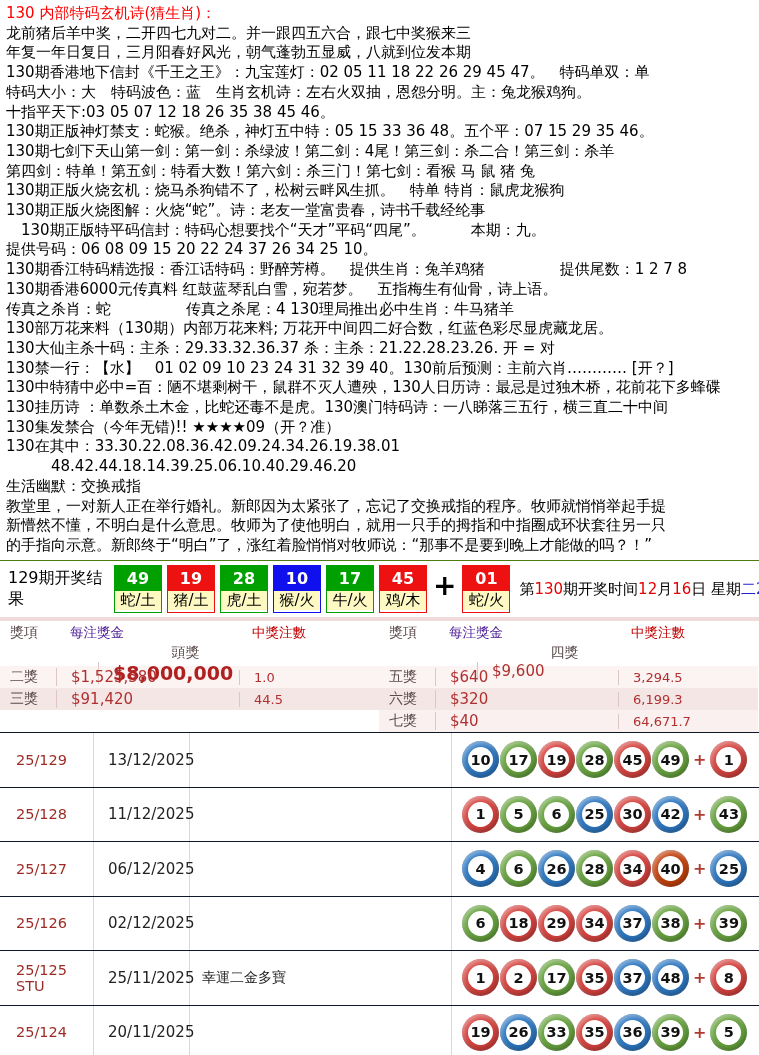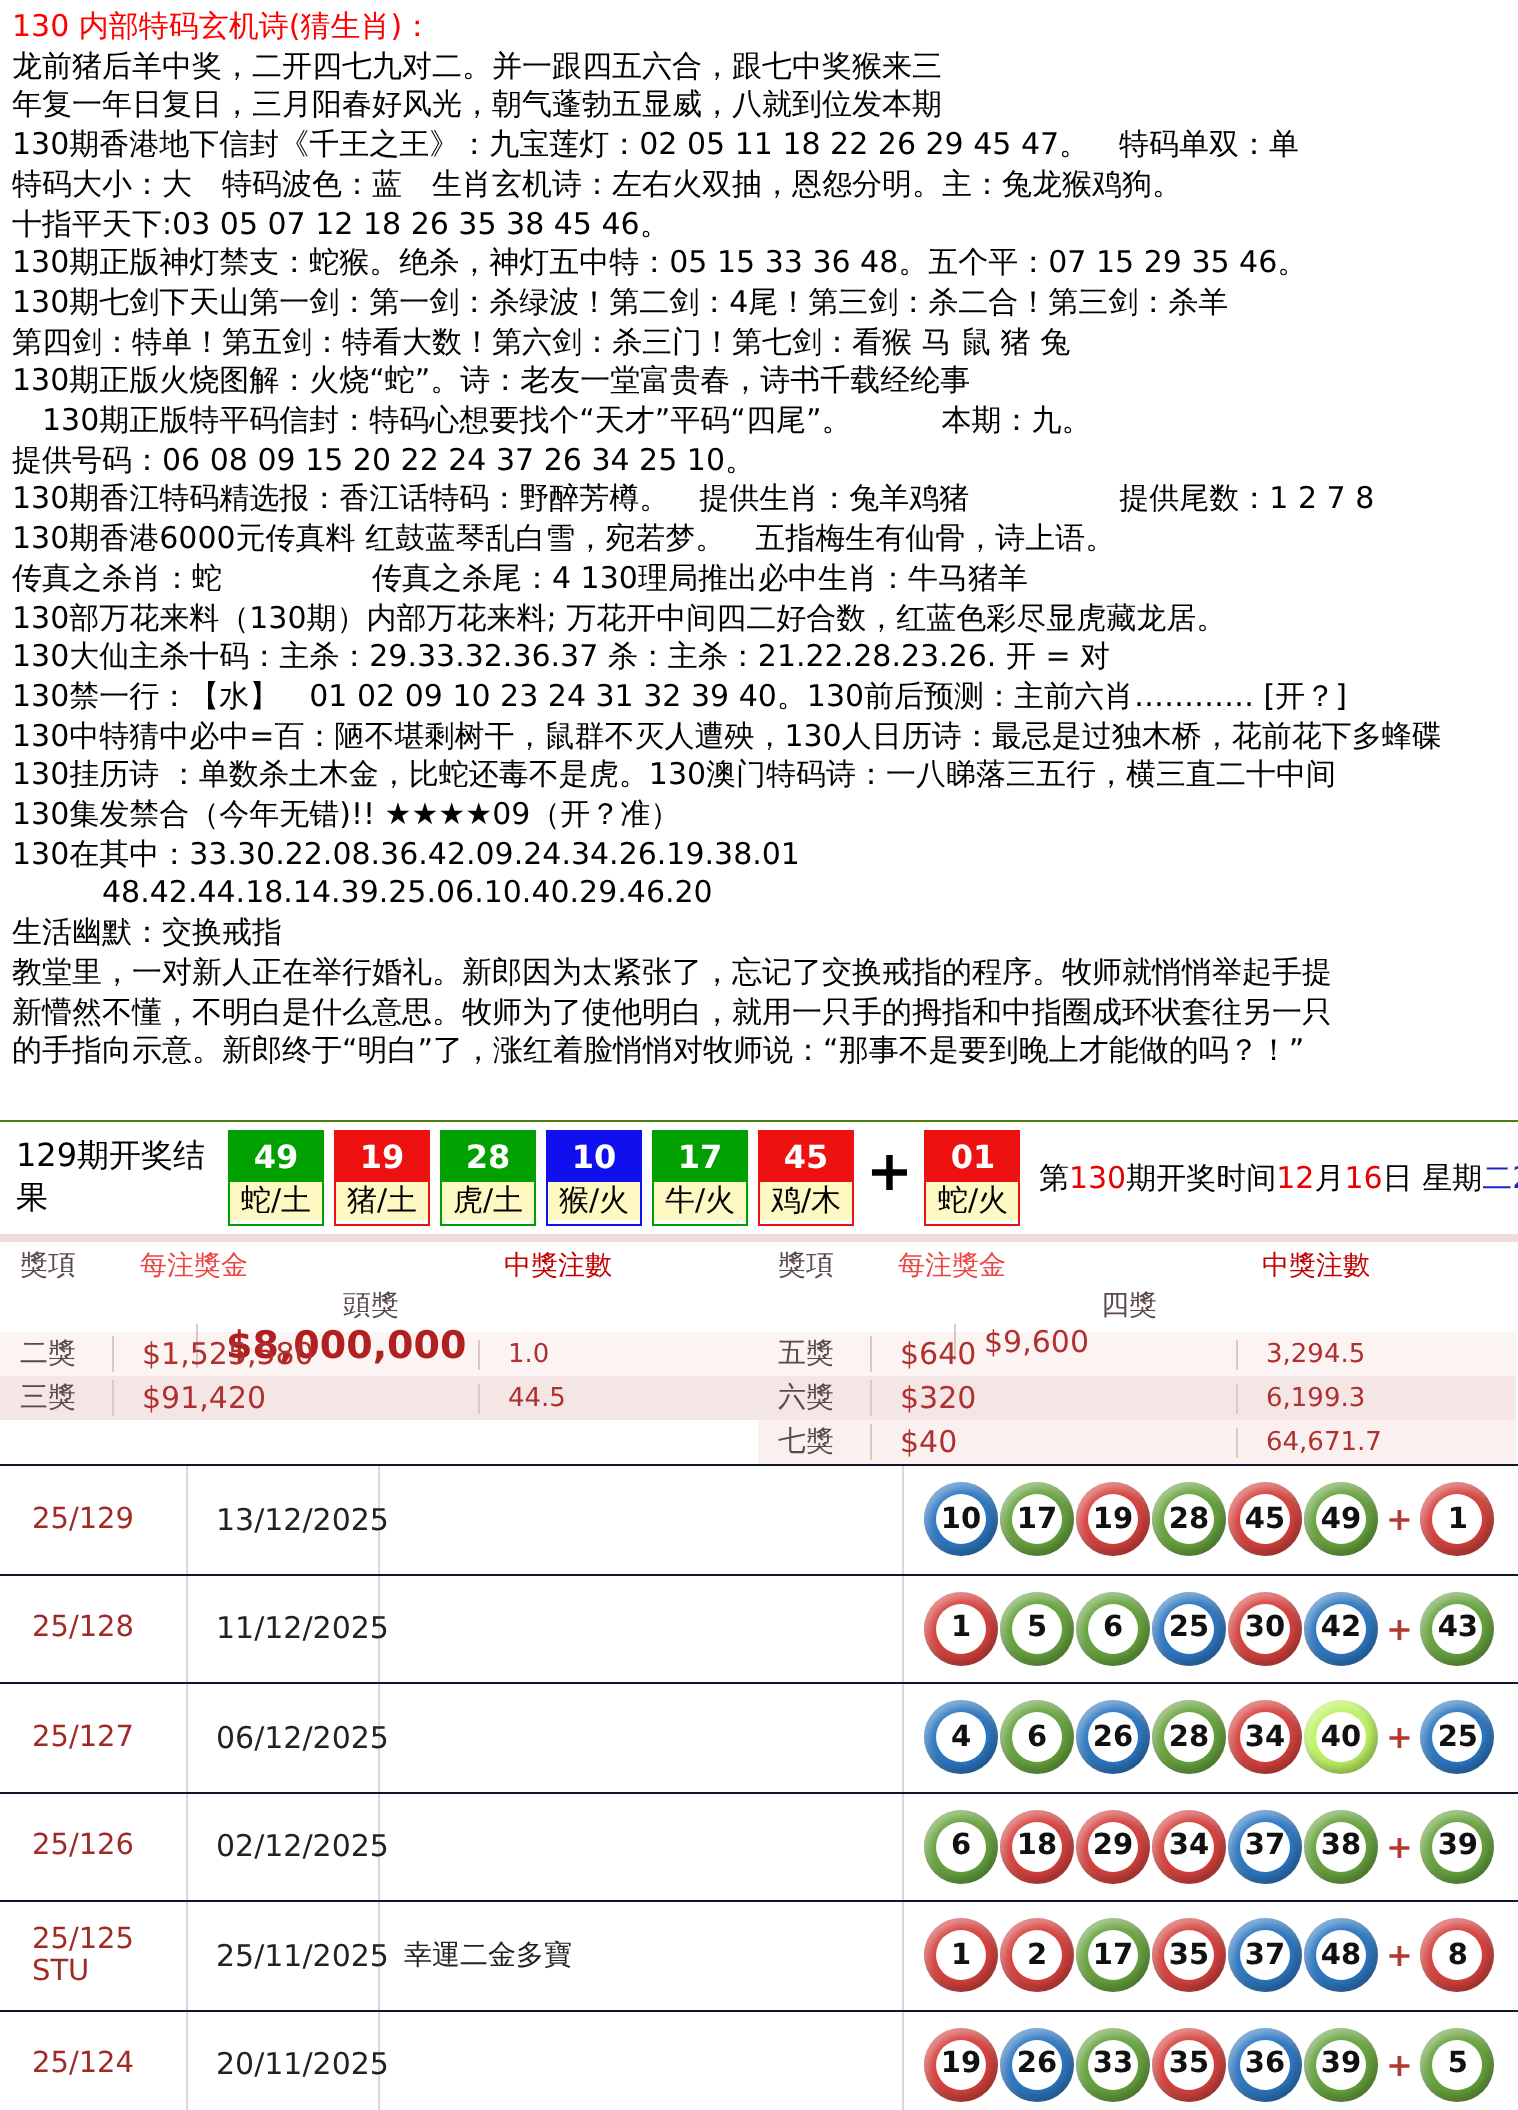--- a/index.html
+++ b/index.html
@@ -26,21 +26,21 @@
   .rb-next .rd{color:#e60000;}
   .rb-next .bl{color:#2222cc;}
   
   .prize-wrap{display:flex;border-top:4px solid #f0dada;height:111px;overflow:hidden;}
   .p-table{width:379px;flex:none;}
   .p-row{display:flex;align-items:center;height:22px;}
   .p-row.p-head{height:23px;color:#c00000;font-size:13.5px;}
   .p-c{overflow:hidden;white-space:nowrap;}
   .p-c1{width:46px;padding-left:10px;flex:none;font-size:14px;color:#5a4a4a;}
   .p-c2{width:168px;padding-left:14px;flex:none;border-left:1px solid #dcc6c6;font-size:15px;color:#b03030;}
-  .p-head .p-c2{border-left:none;color:#ef4444;font-size:13.5px;}
+  .p-head .p-c2{border-left:none;color:#4c1d95;font-size:13.5px;}
   .p-c3{flex:1;padding-left:14px;border-left:1px solid #dcc6c6;font-size:13px;color:#b03030;}
   .p-head .p-c3{border-left:none;color:#c00000;font-size:13.5px;}
   .p-c2.big{font-size:19px;font-weight:bold;color:#b02020;}
   .p-row:nth-child(2){background:#ffffff;flex-direction:column;}
   .p-row:nth-child(3){background:#fcf3f3;}
   .p-row:nth-child(4){background:#f5e6e6;}
   .p-row:nth-child(5){background:#faf0f0;}
   
   .history{overflow:hidden;}
   .h-row{display:flex;align-items:stretch;height:53.5px;border-top:1px solid #0f172a;}
@@ -71,20 +71,21 @@
   <div class="poem" id="poem">
       <div class="poem-line red">130 内部特码玄机诗(猜生肖)：</div>
       <div class="poem-line">龙前猪后羊中奖，二开四七九对二。并一跟四五六合，跟七中奖猴来三</div>
       <div class="poem-line">年复一年日复日，三月阳春好风光，朝气蓬勃五显威，八就到位发本期</div>
       <div class="poem-line">130期香港地下信封《千王之王》：九宝莲灯：02 05 11 18 22 26 29 45 47。　特码单双：单</div>
       <div class="poem-line">特码大小：大　特码波色：蓝　生肖玄机诗：左右火双抽，恩怨分明。主：兔龙猴鸡狗。</div>
       <div class="poem-line">十指平天下:03 05 07 12 18 26 35 38 45 46。</div>
       <div class="poem-line">130期正版神灯禁支：蛇猴。绝杀，神灯五中特：05 15 33 36 48。五个平：07 15 29 35 46。</div>
       <div class="poem-line">130期七剑下天山第一剑：第一剑：杀绿波！第二剑：4尾！第三剑：杀二合！第三剑：杀羊</div>
       <div class="poem-line">第四剑：特单！第五剑：特看大数！第六剑：杀三门！第七剑：看猴 马 鼠 猪 兔</div>
+      <div class="poem-line">130期正版火烧玄机：烧马杀狗错不了，松树云畔风生抓。　特单 特肖：鼠虎龙猴狗</div>
       <div class="poem-line">130期正版火烧图解：火烧“蛇”。诗：老友一堂富贵春，诗书千载经纶事</div>
       <div class="poem-line">　130期正版特平码信封：特码心想要找个“天才”平码“四尾”。　　　本期：九。</div>
       <div class="poem-line">提供号码：06 08 09 15 20 22 24 37 26 34 25 10。</div>
       <div class="poem-line">130期香江特码精选报：香江话特码：野醉芳樽。　提供生肖：兔羊鸡猪　　　　　提供尾数：1 2 7 8</div>
       <div class="poem-line">130期香港6000元传真料 红鼓蓝琴乱白雪，宛若梦。　五指梅生有仙骨，诗上语。</div>
       <div class="poem-line">传真之杀肖：蛇　　　　　传真之杀尾：4 130理局推出必中生肖：牛马猪羊</div>
       <div class="poem-line">130部万花来料（130期）内部万花来料; 万花开中间四二好合数，红蓝色彩尽显虎藏龙居。</div>
       <div class="poem-line">130大仙主杀十码：主杀：29.33.32.36.37 杀：主杀：21.22.28.23.26. 开 = 对</div>
       <div class="poem-line">130禁一行：【水】　01 02 09 10 23 24 31 32 39 40。130前后预测：主前六肖………… [开？]</div>
       <div class="poem-line">130中特猜中必中=百：陋不堪剩树干，鼠群不灭人遭殃，130人日历诗：最忌是过独木桥，花前花下多蜂碟</div>
@@ -258,21 +259,21 @@
           </span>
           <span class="hball" style="background: rgb(45, 119, 193);">
             <span class="hball-in">26</span>
           </span>
           <span class="hball" style="background: rgb(103, 162, 62);">
             <span class="hball-in">28</span>
           </span>
           <span class="hball" style="background: rgb(213, 66, 62);">
             <span class="hball-in">34</span>
           </span>
-          <span class="hball" style="background: #bef264;">
+          <span class="hball" style="background: #c2410c;">
             <span class="hball-in">40</span>
           </span>
           <span class="h-plus">+</span>
           <span class="hball" style="background: rgb(45, 119, 193);">
             <span class="hball-in">25</span>
           </span>
         </div>
       </div>
       <div class="h-row">
         <div class="h-draw">25/126</div>

